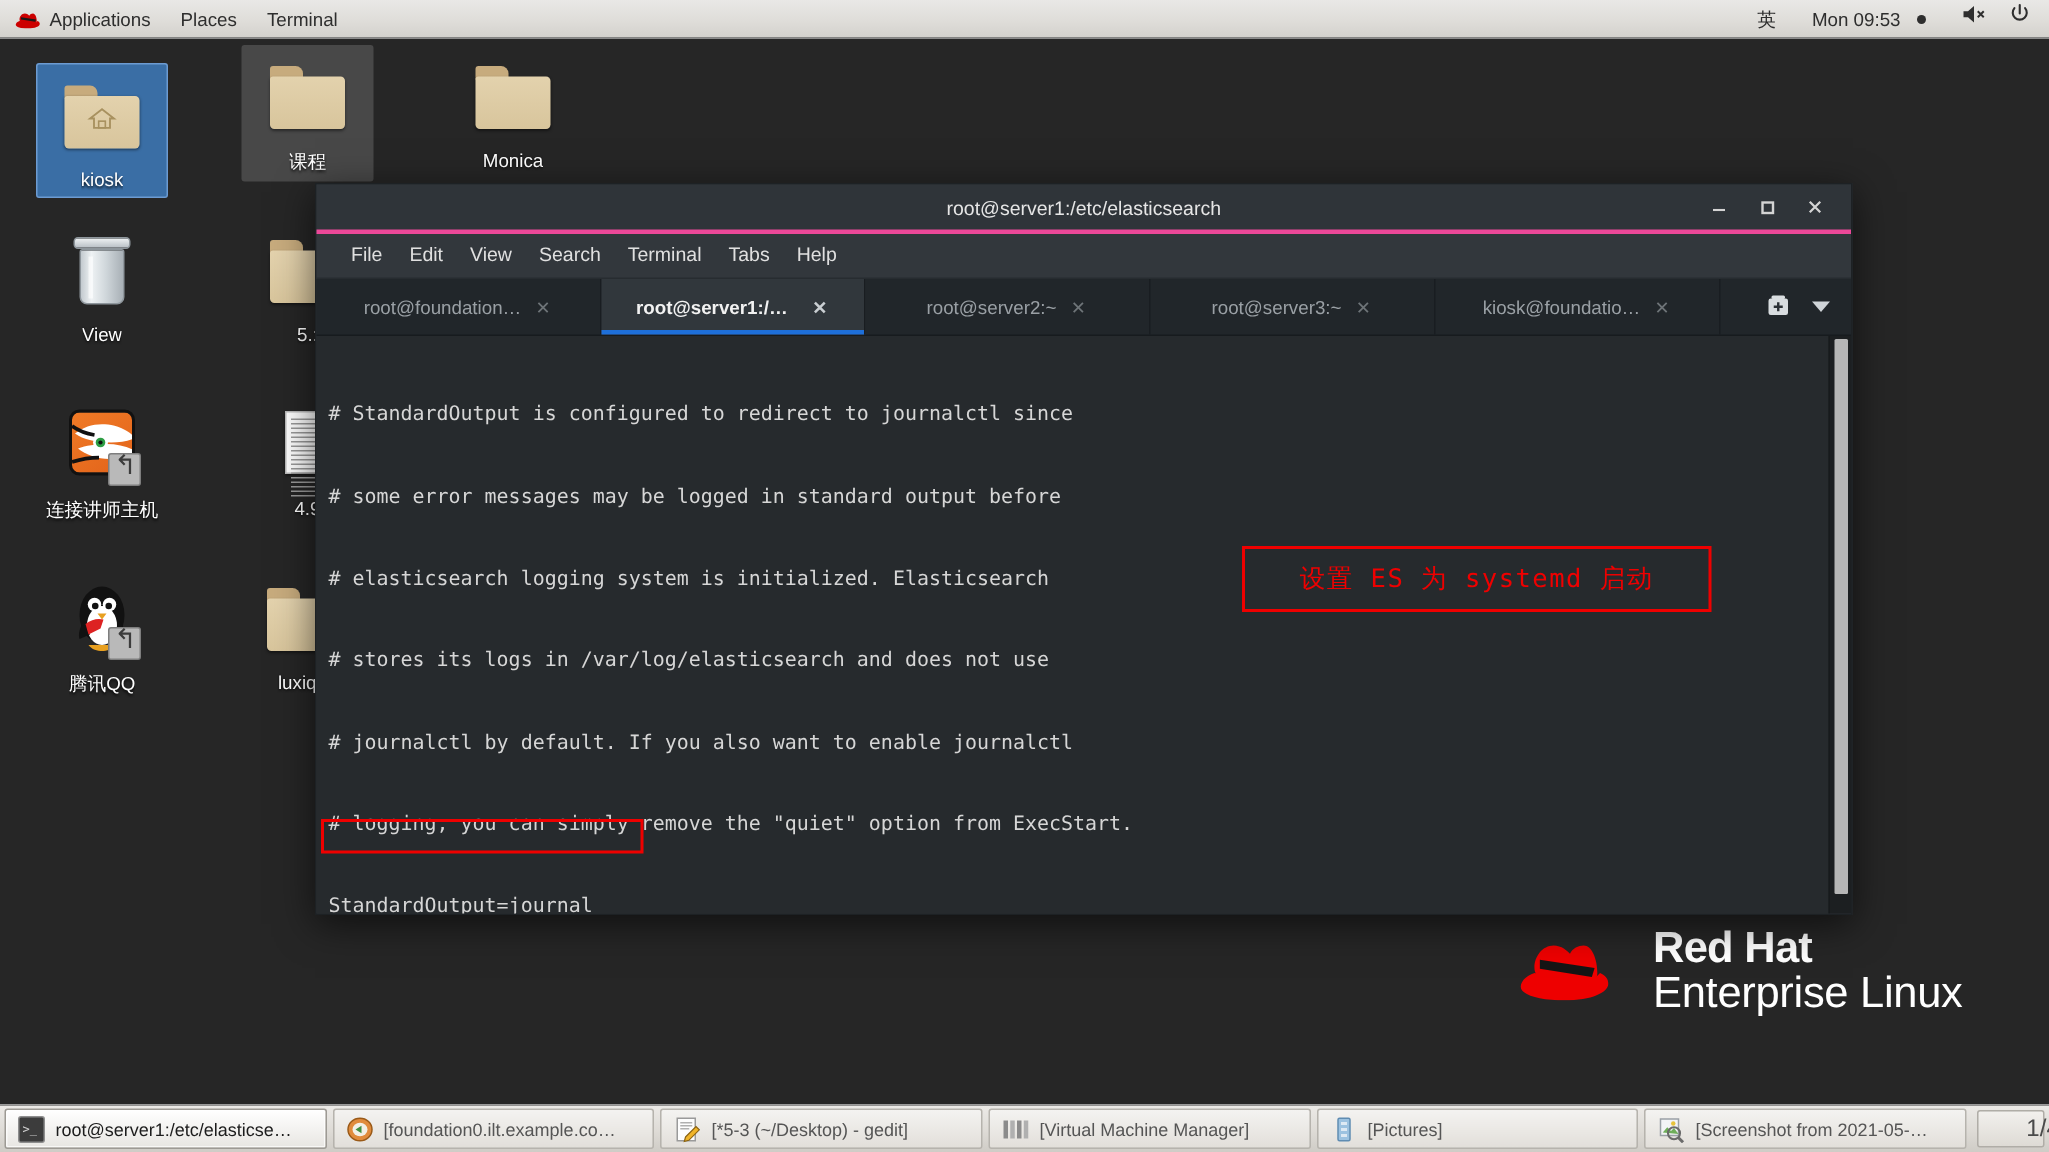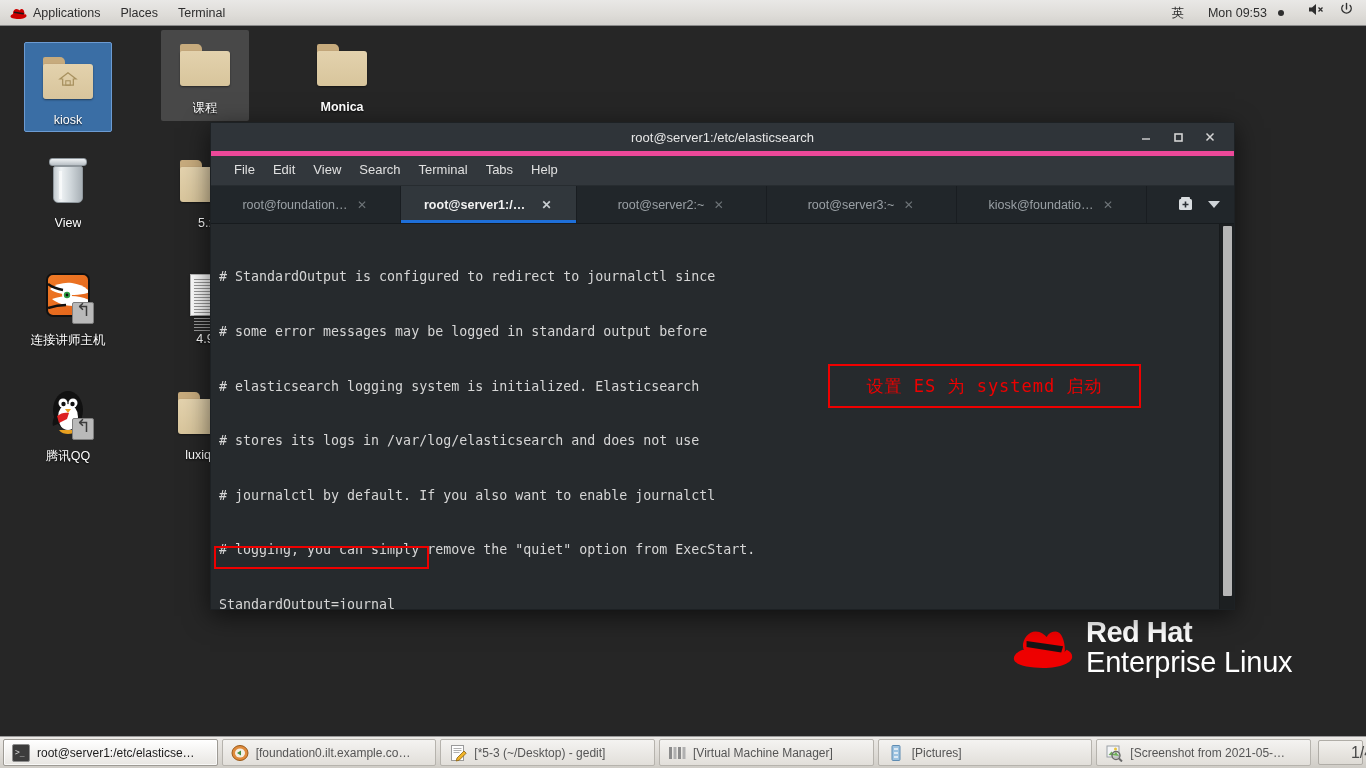--- a/index.html
+++ b/index.html
@@ -116,40 +116,40 @@
     border: 1px solid #7e7e7e; border-radius: 2px;
   }
   .shortcut-badge::after {
     content: '↱'; position: absolute; left: 3px; top: -4px;
     font-size: 18px; color: #3c3c3c; transform: scaleX(-1) rotate(0deg);
   }
 
   
   #rhel-logo {
     position: absolute; left: 1012px; top: 618px;
-    display: flex; align-items: center; gap: 12px;
+    display: flex; align-items: center; gap: 28px;
   }
   #rhel-logo .rh-text { color: #fff; line-height: 1.02; }
   #rhel-logo .rh-1 { font-size: 29px; font-weight: bold; letter-spacing: -0.5px; }
   #rhel-logo .rh-2 { font-size: 29px; font-weight: normal; letter-spacing: -0.2px; }
 
   
   #terminal-window {
     position: absolute; left: 210px; top: 122px;
     width: 1025px; height: 488px;
     background: #2d3237;
     border: 1px solid #1d2124;
     box-shadow: 0 6px 24px rgba(0,0,0,.6);
     display: flex; flex-direction: column;
     z-index: 30;
   }
   #titlebar {
     height: 33px; background: #2f3439;
     display: flex; align-items: center; position: relative;
-    border-bottom: 5px solid #ec4899;
+    border-bottom: 3px solid #ec4899;
   }
   #title-text {
     position: absolute; left: 0; right: 0; text-align: center;
     font-size: 13px; color: #e6e6e6;
   }
   #win-buttons {
     margin-left: auto; display: flex; align-items: center;
     gap: 12px; padding-right: 14px; position: relative; z-index: 2;
   }
   .wbtn {
@@ -340,21 +340,21 @@
   <div class="dicon hover" style="left:161px; top:4px;">
     <div class="glyph">
       <div class="folder">
           <div class="tab"></div>
           <div class="body"></div>
         </div>
     </div>
     <div class="dlabel">课程</div>
   </div>
 
-  <div class="dicon" style="left:298px; top:4px;font-weight:bold;">
+  <div class="dicon" style="left:298px; top:4px;">
     <div class="glyph">
       <div class="folder">
           <div class="tab"></div>
           <div class="body"></div>
         </div>
     </div>
     <div class="dlabel">Monica</div>
   </div>
 
   <div class="dicon" style="left:24px; top:120px;">

